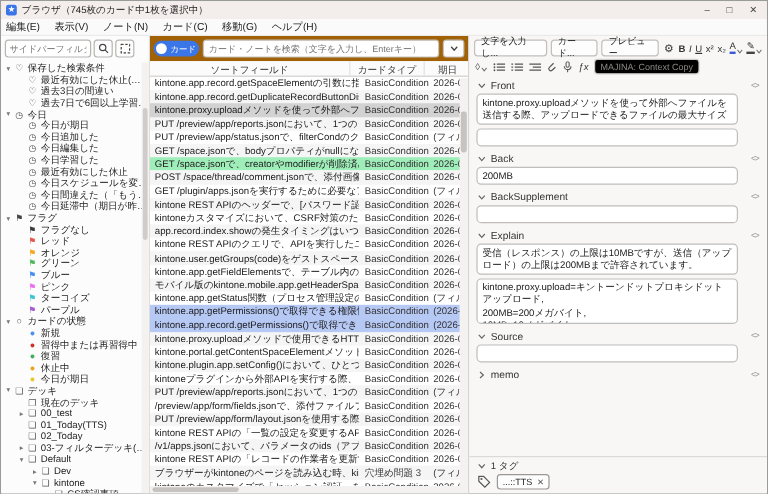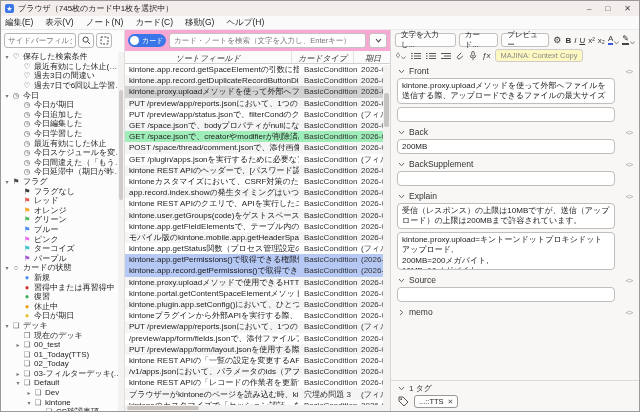--- a/index.html
+++ b/index.html
@@ -28,28 +28,28 @@
   .tree { flex:1; overflow:hidden; padding-top:1px; position:relative; }
   .tree-row { height:9.6px; display:flex; align-items:center; font-size:8px; color:#222; white-space:nowrap; }
   .tree-arrow { width:8px; font-size:6px; color:#777; text-align:center; flex:0 0 auto; }
   .tree-ico { width:10px; text-align:center; font-size:7.5px; flex:0 0 auto; margin-right:2px; }
   .tree-label { overflow:hidden; text-overflow:ellipsis; }
   .side-scroll { position:absolute; right:0; top:22px; bottom:0; width:6px; background:#f4f2f1; }
   .side-scroll .thumb { position:absolute; top:38px; left:1px; width:4px; height:110px; background:#cfcccb; border-radius:2px; }
 
   
   .col-table { width:266px; flex:0 0 auto; display:flex; flex-direction:column; border-right:1px solid #d8d6d4; position:relative; background:#fff; }
-  .search-row { height:21px; display:flex; align-items:center; gap:3px; padding:2px 3px; background:#f9a8d4; flex:0 0 auto;justify-content:space-between; }
+  .search-row { height:21px; display:flex; align-items:center; gap:3px; padding:2px 3px; background:#a16207; flex:0 0 auto;justify-content:space-between; }
   .toggle { width:38px; height:13px; background:#3b76e8; border-radius:7px; display:flex; align-items:center; flex:0 0 auto; position:relative; }
   .toggle .knob { width:9px; height:9px; background:#fff; border-radius:50%; margin-left:2px; }
   .toggle .t-label { color:#fff; font-size:7px; margin-left:3px; }
   .search-row input { flex:1; height:15px; font-size:7.5px; padding:0 4px; border:1px solid #c4c1bf; border-radius:3px; font-family:"Liberation Sans",sans-serif; }
   .chev-btn { width:18px; height:15px; border:1px solid #c4c1bf; border-radius:3px; background:#fdfdfd; display:flex; align-items:center; justify-content:center; flex:0 0 auto; }
   .thead { height:13px; display:flex; border-bottom:1px solid #d2d0ce; background:#fbfbfb; font-size:8px; color:#333; flex:0 0 auto; }
-  .th { overflow:hidden; white-space:nowrap; padding-top:2px;font-style:italic; }
+  .th { overflow:hidden; white-space:nowrap; padding-top:2px; }
   .th-sort { flex:1; text-align:center; border-right:1px solid #e4e2e0; }
   .th-type { width:62px; text-align:center; border-right:1px solid #e4e2e0; flex:0 0 auto; }
   .th-due { width:36px; text-align:right; padding-right:9px; flex:0 0 auto; }
   .tbody { flex:1; overflow:hidden; }
   .trow { height:11.2px; display:flex; align-items:center; font-size:8px; }
   .trow:nth-child(even) { background:#f5f5f5; }
   .trow.state-selected { background:#d2d2d2; }
   .trow.state-flag-green { background:#9fedb9; }
   .trow.state-flag-blue { background:#b6c8f4; }
   .td { overflow:hidden; white-space:nowrap; }
@@ -66,21 +66,21 @@
   .ed-tb1 { height:19px; display:flex; align-items:center; gap:3px; padding:2px 4px 1px 4px; flex:0 0 auto; }
   .ed-tb2 { height:15px; display:flex; align-items:center; gap:5px; padding:0 4px 2px 5px; flex:0 0 auto; }
   .ed-btn { height:14px; border:1px solid #c2bfbc; border-radius:3px; background:#fdfdfd; font-size:7.5px; color:#222; padding:0 5px; display:flex; align-items:center; }
   .tool { font-size:8px; color:#333; display:flex; align-items:end; }
   .tool b { font-size:8px; }
   .tool i { font-size:8px; }
   .gear { font-size:9px; color:#333; margin:0 1px; }
   .color-a { font-size:8px; border-bottom:2px solid #3b5bd6; line-height:8px; }
   .color-pen { font-size:8px; border-bottom:2px solid #444; line-height:8px; }
   .mini-chev { margin-left:1px; }
-  .majina { height:13px; border:1px solid #cfccc9; border-radius:3px; background:#fef9c3; color:#8a8884; font-size:7.5px; padding:0 4px; display:flex; align-items:center; }
+  .majina { height:13px; border:1px solid #cfccc9; border-radius:3px; background:#000000; color:#8a8884; font-size:7.5px; padding:0 4px; display:flex; align-items:center; }
 
   .fields { flex:0 0 auto; display:flex; flex-direction:column; }
   .f-head { height:14px; display:flex; align-items:center; padding:0 7px; font-size:8.5px; color:#333; gap:4px; }
   .f-head .html-toggle { margin-left:auto; color:#999; font-size:7px; letter-spacing:-1px; }
   .f-box { margin:0 24px 3px 6px; background:#fff; border:1px solid #c0bdba; border-radius:4px; font-size:8px; color:#1a1a1a; padding:2px 4px; line-height:1.3; white-space:pre-line; overflow:hidden; }
   .f-box.l1 { height:15px; }
   .f-box.l2 { height:26px; }
   .f-box.l3 { height:38px; }
   .ed-spacer { flex:1; }
   .tagbar { flex:0 0 auto; border-top:1px solid #dcdad8; }

